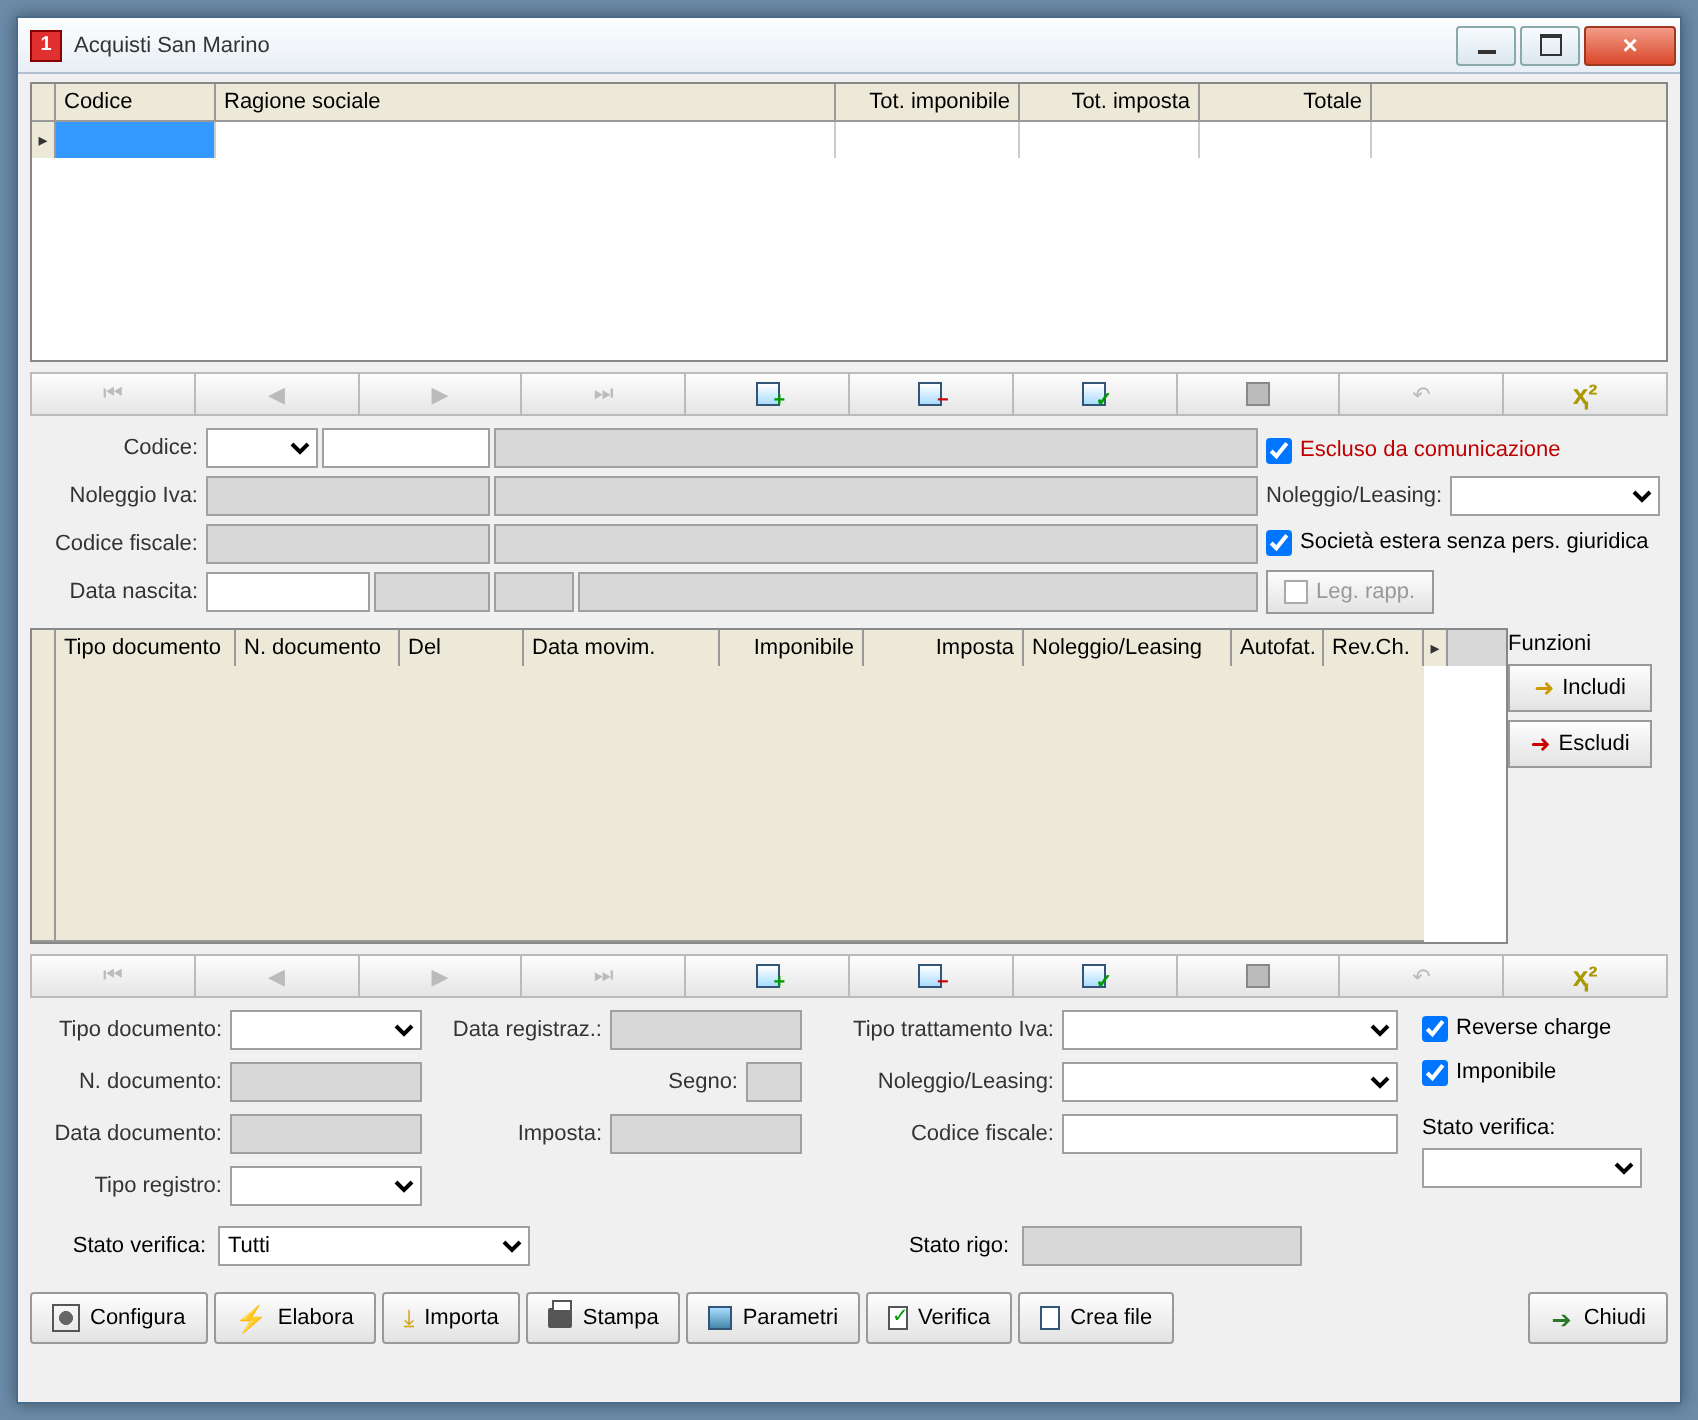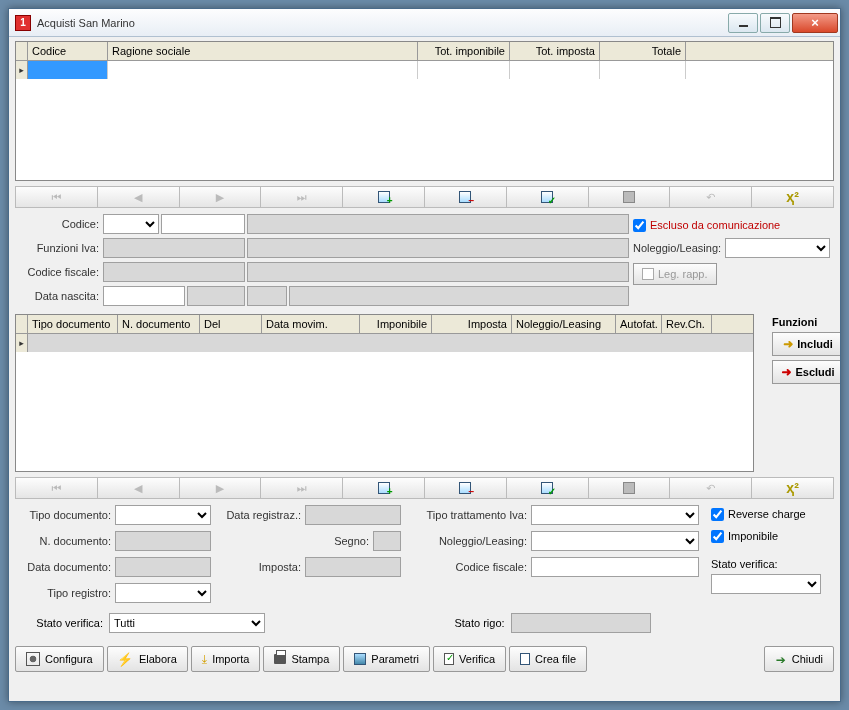--- a/index.html
+++ b/index.html
@@ -42,23 +42,23 @@
 .inp { height: 20px; border: 1px solid #a0a0a0; background: #fff; padding: 1px 3px; font: inherit; }
 .inp.ro { background: #d8d8d8; }
 .sel { height: 20px; border: 1px solid #a0a0a0; background: #fff; font: inherit; }
 .chk-row { display: flex; align-items: center; height: 20px; gap: 4px; }
 .chk-row.red { color: #c00000; }
 
 .btn-sm { height: 22px; padding: 0 8px; border: 1px solid #999; background: linear-gradient(#fdfdfd,#e3e3e3); display: inline-flex; align-items: center; gap: 4px; font: inherit; cursor: default; }
 .btn-sm.disabled { color: #999; }
 
 .grid2-wrap { display: flex; margin-top: 2px; height: 158px; }
-.grid2 { flex: 1; background: #0ea5e9; border: 1px solid #888; display: flex; flex-direction: column; }
+.grid2 { flex: 1; background: #0ea5e9; border: 1px solid #888; display: flex; flex-direction: row; }
 .grid2 .body { flex: 1; background: #fff; }
-.side-panel { width: 80px; padding: 2px 18px; font-weight: bold; }
+.side-panel { width: 80px; padding: 2px 0; }
 .side-panel legend { font-size: 11px; margin-bottom: 4px; display: block; }
 .fn-btn { width: 72px; height: 24px; margin-bottom: 4px; border: 1px solid #999; background: linear-gradient(#fdfdfd,#e3e3e3); display: flex; align-items: center; justify-content: center; gap: 4px; font: inherit; }
 
 .lower-form { display: flex; gap: 6px; margin-top: 2px; }
 .lower-col { display: flex; flex-direction: column; gap: 2px; }
 .lower-col .form-row label { width: 100px; }
 .lower-col.c2 .form-row label { width: 88px; }
 .lower-col.c3 .form-row label { width: 124px; }
 
 .lower-bar { display: flex; align-items: center; height: 24px; gap: 6px; margin-top: 2px; }
@@ -165,21 +165,21 @@
 
     <div class="form-area">
       <div class="form-left">
         <div class="form-row">
           <label>Codice:</label>
           <select class="sel" style="width:56px"></select>
           <input class="inp" style="width: 84px; margin-left: 2px;">
           <input class="inp ro" style="flex: 1 1 0%; margin-left: 2px;" readonly="">
         </div>
         <div class="form-row">
-          <label>Funzioni Iva:</label>
+          <label>Noleggio Iva:</label>
           <input class="inp ro" style="width: 142px;" readonly="">
           <input class="inp ro" style="flex: 1 1 0%; margin-left: 2px;" readonly="">
         </div>
         <div class="form-row">
           <label>Codice fiscale:</label>
           <input class="inp ro" style="width: 142px;" readonly="">
           <input class="inp ro" style="flex: 1 1 0%; margin-left: 2px;" readonly="">
         </div>
         <div class="form-row">
           <label>Data nascita:</label>
@@ -190,20 +190,24 @@
         </div>
       </div>
       <div class="form-right">
         <div class="chk-row red">
           <input type="checkbox" checked="" style="">
           <span>Escluso da comunicazione</span>
         </div>
         <div class="form-row" style="margin-top:2px">
           <label style="width:auto;padding-right:4px">Noleggio/Leasing:</label>
           <select class="sel" style="flex:1"></select>
+        </div>
+        <div class="chk-row">
+          <input type="checkbox" checked="" style="">
+          <span>Società estera senza pers. giuridica</span>
         </div>
         <div style="margin-top:4px">
           <button class="btn-sm disabled">
             <span style="width:12px;height:12px;border:1px solid #aaa;background:#fff;display:inline-block"></span>
             <span>Leg. rapp.</span>
           </button>
         </div>
       </div>
     </div>
 

